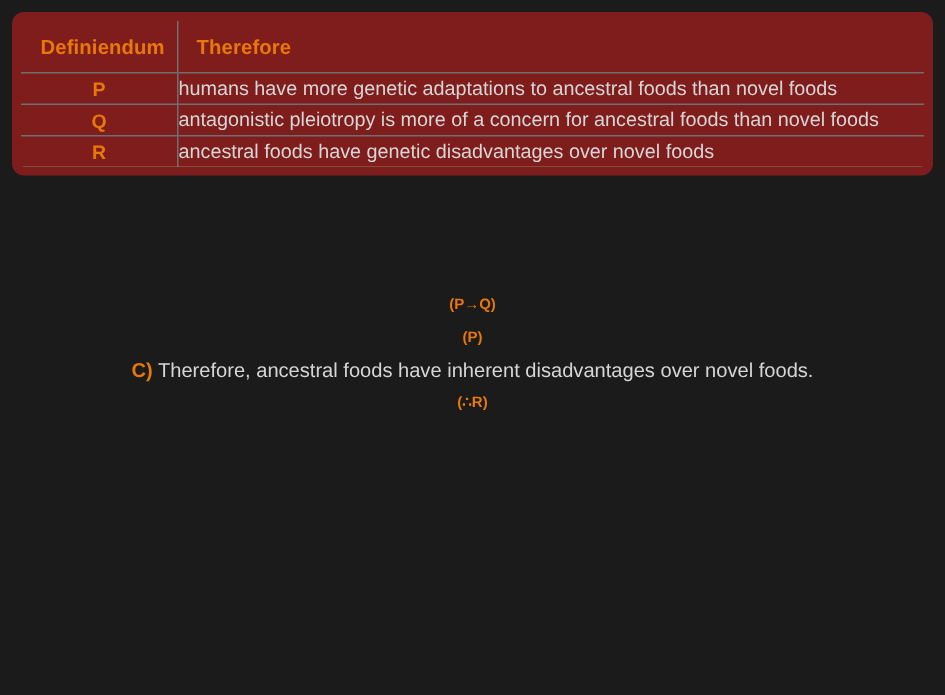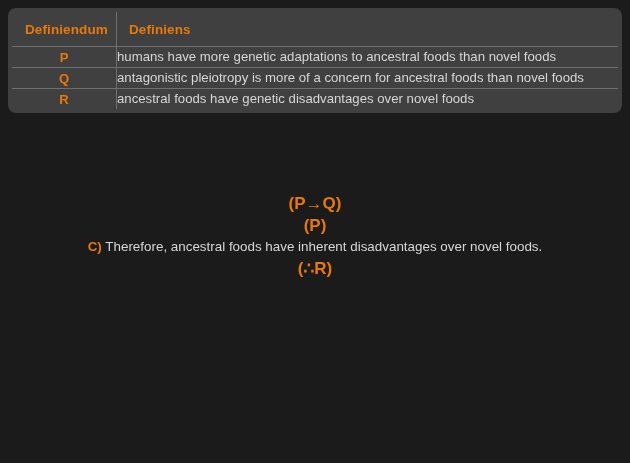--- a/index.html
+++ b/index.html
@@ -25,24 +25,24 @@
   
   .def-table-wrap {
     position: absolute;
     left: 8px;
     top: 8px;
     width: 614px;
   }
   table.def-table {
     width: 100%;
     border-collapse: collapse;
-    border: 4px solid #86efac;
+    border: 6px solid #86efac;
     border-radius: 8px;
     overflow: hidden;
-    background: #404040;
+    background: #7f1d1d;
     table-layout: fixed;
   }
   table.def-table th,
   table.def-table td {
     border: 1px solid #6f6f6f;
     padding: 0;
     vertical-align: middle;
   }
   table.def-table thead th {
     border-top: none;
@@ -102,40 +102,40 @@
     padding: 0 38px;
     margin: 0;
   }
   .arg-label {
     color: #e8780a;
     font-weight: bold;
   }
   .arg-formula {
     color: #e8780a;
     font-weight: bold;
-    font-size: 17px;
+    font-size: 10px;
     line-height: 21px;
     margin: 0;
   }
   .arg-step.conclusion .arg-text { padding: 0 36px; }
 </style>
 </head>
 <body>
 
 <div class="page">
 
   <div class="def-table-wrap">
     <table class="def-table">
       <thead>
         <tr>
           <th class="col-term th-term">
             <div class="th-inner">Definiendum</div>
           </th>
           <th>
-            <div class="th-inner">Definiens</div>
+            <div class="th-inner">Therefore</div>
           </th>
         </tr>
       </thead>
       <tbody>
         <tr>
           <td class="col-term cell-term">P</td>
           <td class="cell-def">humans have more genetic adaptations to ancestral foods than novel foods</td>
         </tr>
         <tr>
           <td class="col-term cell-term">Q</td>

